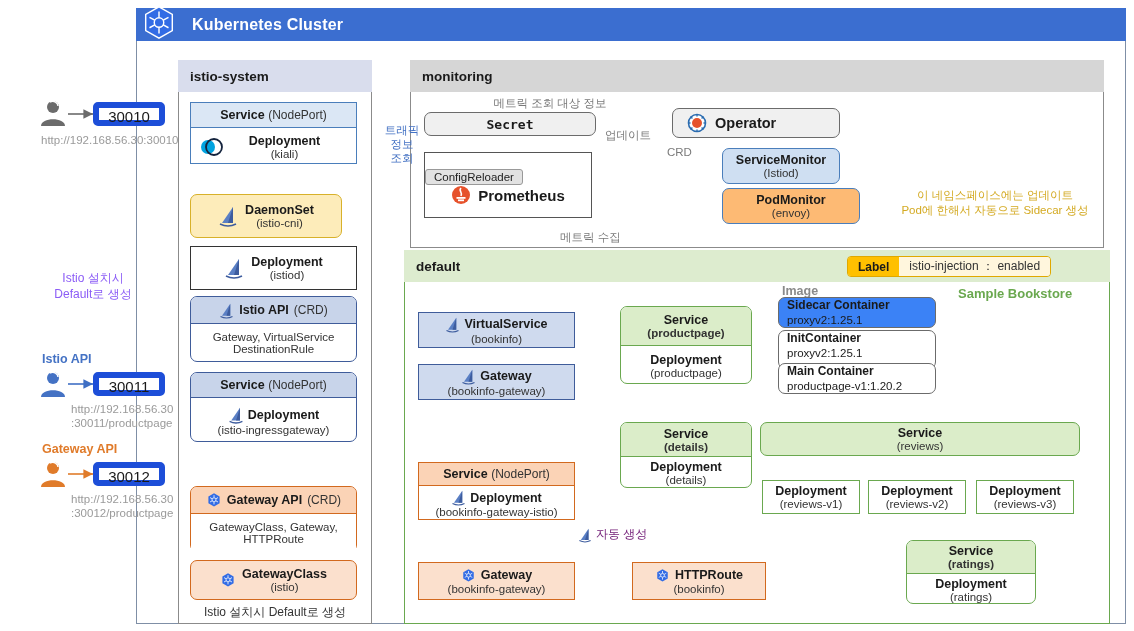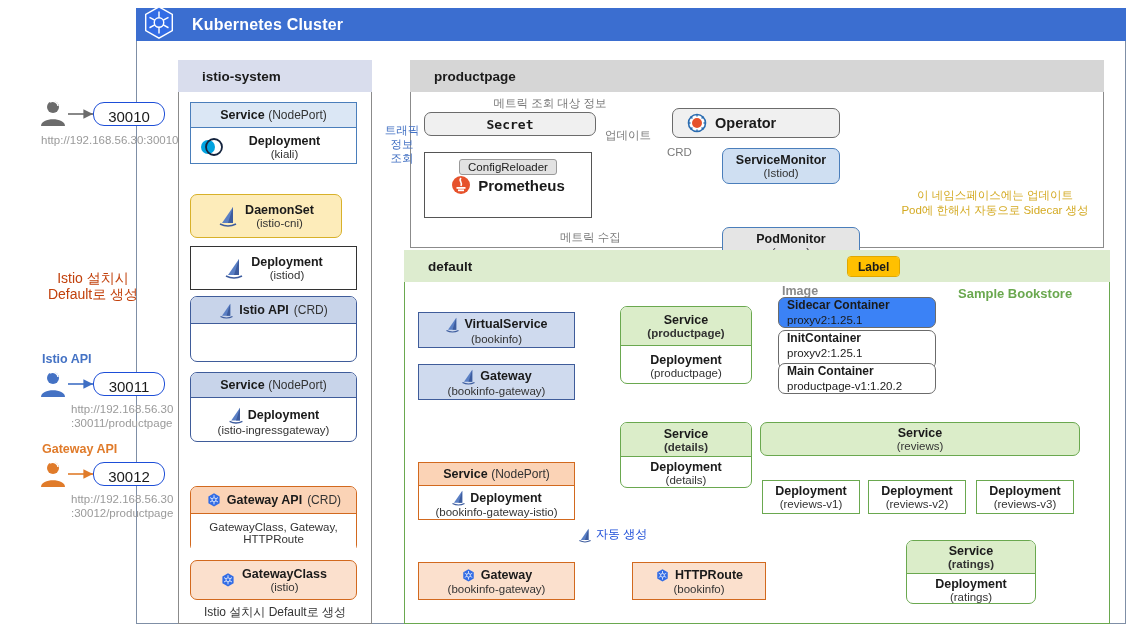--- a/index.html
+++ b/index.html
@@ -10,21 +10,21 @@
   .col{flex-direction:column;}
   svg.ov{position:absolute;left:0;top:0;width:1134px;height:631px;pointer-events:none;}
 
   
   #cluster{left:136px;top:8px;width:990px;height:616px;border:1.5px solid #7f8fa6;background:#fff;}
   #cluster-header{left:136px;top:8px;width:990px;height:33px;background:#3b6ed0;color:#fff;
       font-size:16px;font-weight:600;display:flex;align-items:center;padding-left:56px;letter-spacing:.2px;}
 
   
   .ns{border:1px solid #8b8b8b;background:#fff;}
-  .ns-title{font-weight:bold;font-size:13.5px;display:flex;align-items:center;padding-left:24px;}
+  .ns-title{font-weight:bold;font-size:13.5px;display:flex;align-items:center;padding-left:12px;}
 
   #ns-istio{left:178px;top:60px;width:194px;height:564px;}
   #ns-istio-title{left:178px;top:60px;width:194px;height:32px;background:#d9dded;}
   #ns-mon{left:410px;top:60px;width:694px;height:188px;}
   #ns-mon-title{left:410px;top:60px;width:694px;height:32px;background:#d6d6d6;}
   #ns-def{left:404px;top:250px;width:706px;height:374px;border-color:#6aa84f;}
   #ns-def-title{left:404px;top:250px;width:706px;height:32px;background:#ddeccf;}
 
   
   .card{border:1px solid #333;background:#fff;}
@@ -43,27 +43,27 @@
   .green .hd{background:#dbedc9;border-bottom:1px solid #6aa84f;}
   .orange{border:1px solid #d2691e;background:#fbe0cd;}
   .orange .hd{background:#fbd3b6;border-bottom:1px solid #d2691e;}
   .yellow{border:1px solid #d8b12a;background:#fdecba;}
   .grey{border:1px solid #6b6b6b;background:#f0f0f0;}
 
   .rnd{border-radius:7px;}
   .rnd .hd{border-radius:6px 6px 0 0;}
 
   
-  .port{border:1px solid #1d4ed8;border-radius:11px;background:#fff;font-size:15px;
-        display:flex;align-items:flex-end;justify-content:center;}
+  .port{border:6px solid #1d4ed8;border-radius:5px;background:#fff;font-size:15px;
+        display:flex;align-items:flex-start;justify-content:center;}
   .url{font-size:11.5px;color:#9a9a9a;line-height:14px;padding-left:29px;}
   .apilbl{font-size:12.5px;font-weight:bold;}
 
   .note{font-size:11.5px;color:#7a7a7a;line-height:14px;}
-  .note-d{font-size:14px;color:#c2410c;line-height:16px;text-align:right;}
+  .note-d{font-size:12px;color:#8b5cf6;line-height:16px;text-align:right;}
   .note-blue{font-size:11.5px;color:#4472c4;line-height:14px;}
   .note-yellow{font-size:11.5px;color:#d4aa22;line-height:15px;text-align:center;}
   .note-green{font-size:13px;color:#6aa84f;font-weight:bold;}
   .imglbl{font-size:12.5px;color:#8a8a8a;font-weight:600;}
 
   .chip{border:1px solid #999;background:#e2e2e2;border-radius:3px;font-size:11.5px;
         padding:1px 8px;color:#222;}
   .lblbadge{display:flex;border:1px solid #e0a800;border-radius:4px;overflow:hidden;height:21px;}
   .lblbadge .k{background:#ffc000;font-weight:bold;font-size:12px;padding:0 10px;display:flex;align-items:center;}
   .lblbadge .v{background:#fff6dd;font-size:12px;padding:0 10px;display:flex;align-items:center;color:#333;}
@@ -261,20 +261,24 @@
 <div class="abs card blue rnd" style="left:190px;top:296px;width:167px;height:66px;">
   <div class="hd" style="height:26px;gap:5px;">
     <svg width="15" height="17" viewBox="0 0 20 22">
       <path d="M15,2 L15,18 L4,18 z" fill="#5a7fc4"></path>
         <path d="M15,2 L15,18 L10,18 z" fill="#3d5c9e"></path>
       <path d="M2,19 Q10,23 18,19" stroke="#3d5c9e" stroke-width="1.6" fill="none"></path>
       </svg>
     <span class="t-b">Istio API</span>
     <span class="t-n">(CRD)</span>
     </div>
+  <div class="bd" style="height:38px;">
+    <span class="t-s">Gateway, VirtualService</span>
+    <span class="t-s">DestinationRule</span>
+    </div>
 </div>
 
 <div class="abs card blue rnd" style="left:190px;top:372px;width:167px;height:70px;">
   <div class="hd" style="height:24px;">
     <span class="t-b">Service</span>&nbsp;
     <span class="t-n">(NodePort)</span></div>
   <div class="bd" style="height:45px;">
     <div style="display:flex;align-items:center;gap:4px;">
       <svg width="16" height="18" viewBox="0 0 20 22">
         <path d="M15,2 L15,18 L4,18 z" fill="#5a7fc4"></path>
@@ -320,31 +324,31 @@
       </div>
     </div>
 </div>
 
 <div class="abs ctr" style="left:178px;top:602px;width:194px;height:20px;font-size:12px;color:#333;">
   <span>Istio 설치시 Default로 생성</span>
   </div>
 
 <div class="abs ns" id="ns-mon"></div>
 <div class="abs ns-title" id="ns-mon-title">
-  <span>productpage</span>
+  <span>monitoring</span>
   </div>
 
 <div class="abs note" style="left:430px;top:96px;width:240px;text-align:center;">
   <span>메트릭 조회 대상 정보</span></div>
 <div class="abs card grey rnd ctr" style="left:424px;top:112px;width:172px;height:24px;">
   <span style="font-family:'DejaVu Sans Mono',monospace;font-weight:bold;font-size:13px;">Secret</span>
   </div>
 
 <div class="abs card" style="left:424px;top:152px;width:168px;height:66px;border-color:#555;">
-  <div style="display:flex;justify-content:center;margin-top:6px;">
+  <div style="display:flex;margin-top:16px;">
     <span class="chip">ConfigReloader</span>
     </div>
   <div style="display:flex;align-items:center;justify-content:center;gap:7px;">
     <svg width="20" height="20" viewBox="0 0 20 20">
       <circle cx="10" cy="10" r="9" fill="#e6522c"></circle>
       <path d="M10,3 C7,6 12,7 10,11" stroke="#fff" stroke-width="1.6" fill="none"></path>
       <rect x="5.5" y="12" width="9" height="1.8" fill="#fff"></rect>
       <rect x="7" y="14.4" width="6" height="1.8" fill="#fff"></rect>
       </svg>
     <span style="font-size:15px;font-weight:bold;">Prometheus</span>
@@ -373,36 +377,37 @@
       M3.6,3.6 L5.4,5.4 M14.6,14.6 L16.4,16.4 M3.6,16.4 L5.4,14.6 M14.6,5.4 L16.4,3.6"></path>
       </g>
     </svg>
   <span style="font-size:14.5px;font-weight:bold;">Operator</span>
   </div>
 
 <div class="abs card bluelt rnd ctr col" style="left:722px;top:148px;width:118px;height:36px;background:#cfdff2;border-color:#4a7ebb;">
   <span class="t-b">ServiceMonitor</span>
   <span class="t-s">(Istiod)</span>
   </div>
-<div class="abs card bluelt rnd ctr col" style="left:722px;top:188px;width:138px;height:36px;background:#e5e5e5;border-color:#4a7ebb;margin-top:39px;">
+<div class="abs card bluelt rnd ctr col" style="left:722px;top:188px;width:138px;height:36px;background:#fdba74;border-color:#4a7ebb;">
   <span class="t-b">PodMonitor</span>
   <span class="t-s">(envoy)</span>
   </div>
 
 <div class="abs note-yellow" style="left:882px;top:188px;width:226px;">
   <span>이 네임스페이스에는 업데이트</span><br>
   <span>Pod에 한해서 자동으로 Sidecar 생성</span></div>
 
 <div class="abs ns" id="ns-def"></div>
 <div class="abs ns-title" id="ns-def-title">
   <span>default</span>
   </div>
 
 <div class="abs lblbadge" style="left:847px;top:256px;">
   <span class="k">Label</span>
+  <span class="v">istio-injection ： enabled</span>
   </div>
 
 <div class="abs note-green" style="left:958px;top:286px;">
   <span>Sample Bookstore</span></div>
 
 <div class="abs card blue ctr" style="left:418px;top:312px;width:157px;height:36px;background:#cfdaee;">
   <div class="ctr col">
     <div style="display:flex;align-items:center;gap:4px;">
       <svg width="15" height="17" viewBox="0 0 20 22">
         <path d="M15,2 L15,18 L4,18 z" fill="#5a7fc4"></path>
@@ -477,21 +482,21 @@
     <span class="t-s">(bookinfo)</span>
     </div>
   </div>
 
 <div class="abs" style="left:578px;top:526px;display:flex;align-items:center;gap:4px;">
   <svg width="14" height="16" viewBox="0 0 20 22">
     <path d="M15,2 L15,18 L4,18 z" fill="#5a7fc4"></path>
       <path d="M15,2 L15,18 L10,18 z" fill="#3d5c9e"></path>
     <path d="M2,19 Q10,23 18,19" stroke="#3d5c9e" stroke-width="1.6" fill="none"></path>
     </svg>
-  <span style="font-size:12px;color:#1d4ed8;">자동 생성</span>
+  <span style="font-size:12px;color:#701a75;">자동 생성</span>
   </div>
 
 <div class="abs card green rnd" style="left:620px;top:306px;width:132px;height:78px;">
   <div class="hd ctr col" style="height:38px;background:#dbedc9;">
     <span class="t-b">Service</span>
     <span class="t-s">(productpage)</span>
     </div>
   <div class="bd" style="height:39px;">
     <span class="t-b">Deployment</span>
     <span class="t-s">(productpage)</span>

